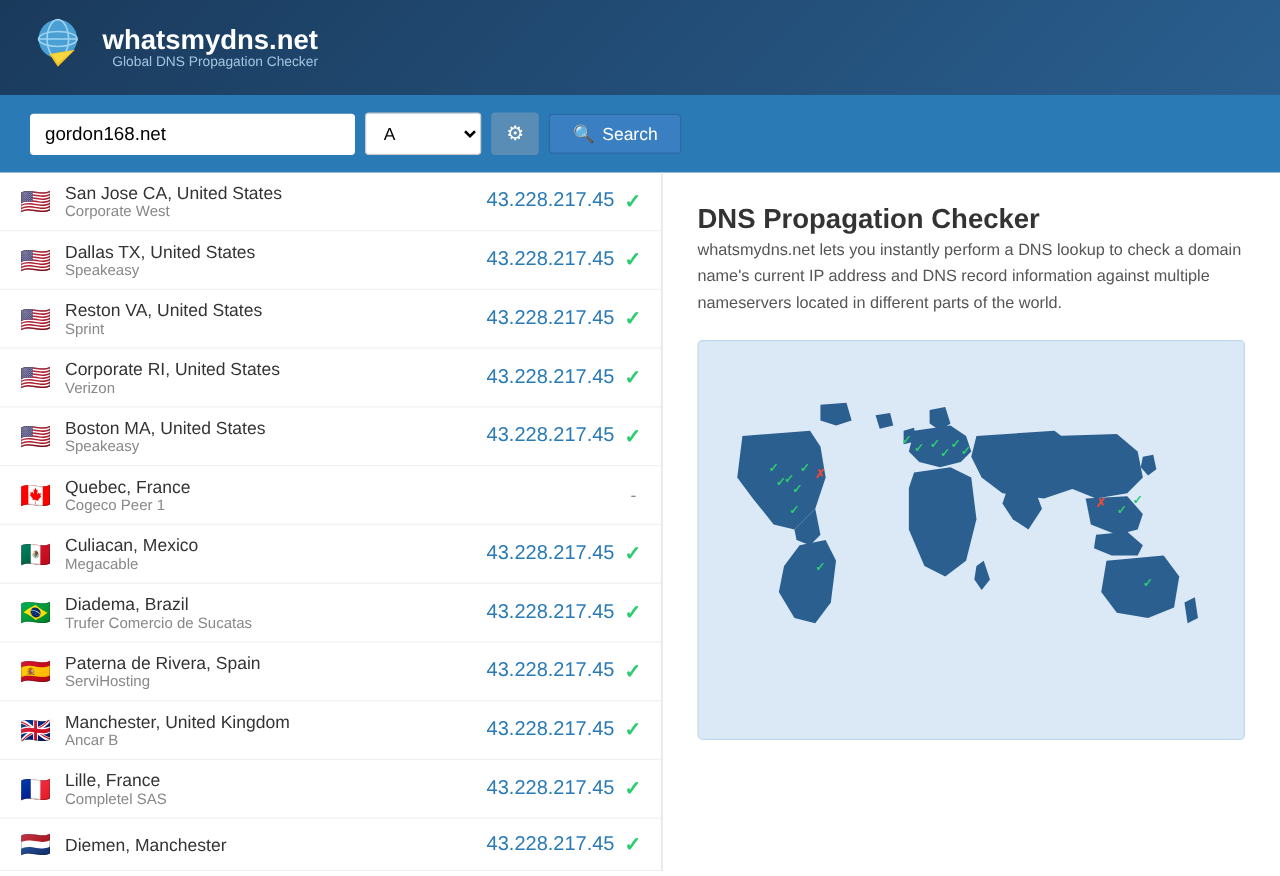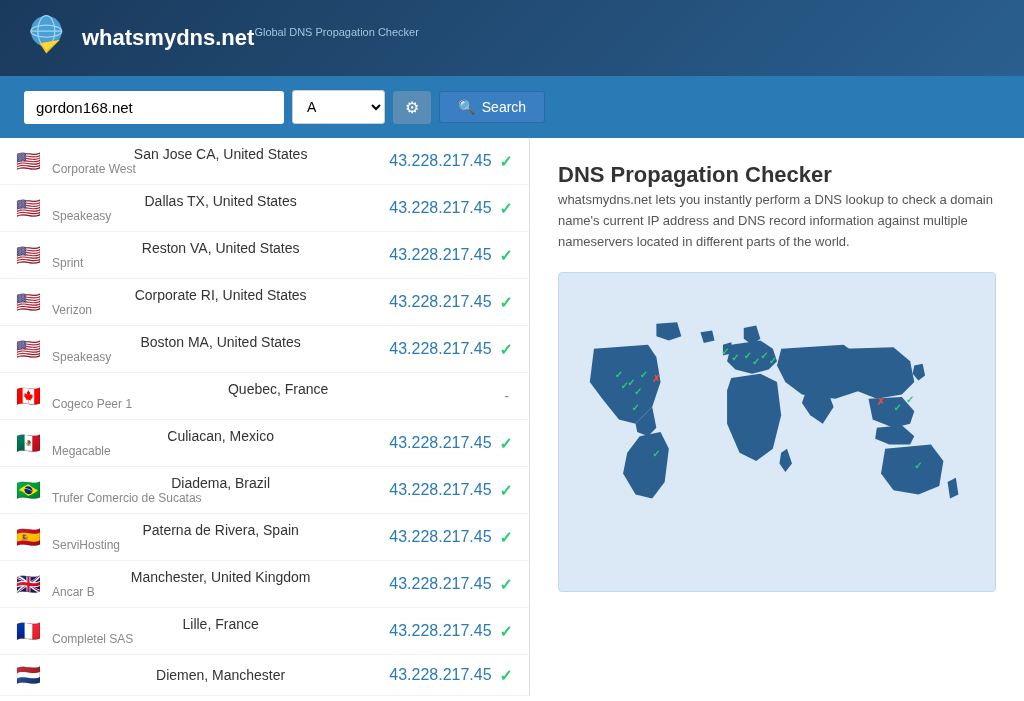--- a/index.html
+++ b/index.html
@@ -16,21 +16,22 @@
       display: flex;
       align-items: center;
       gap: 10px;
     }
     .logo-globe {
       width: 48px;
       height: 48px;
     }
     .logo-text-wrap {
       display: flex;
-      flex-direction: row;
+      flex-direction: column;
+      align-items: flex-end;
     }
     .logo-title {
       color: #fff;
       font-size: 22px;
       font-weight: bold;
       line-height: 1.1;
     }
     .logo-subtitle {
       color: #a0c4e0;
       font-size: 11px;
@@ -109,21 +110,20 @@
       margin-right: 10px;
       min-width: 26px;
     }
     .location-info {
       flex: 1;
     }
     .location-name {
       font-size: 14px;
       color: #333;
       font-weight: 500;
-      text-align: center;
     }
     .isp-name {
       font-size: 12px;
       color: #888;
     }
     .ip-addr {
       color: #2a7ab5;
       font-size: 16px;
       margin-right: 8px;
     }

